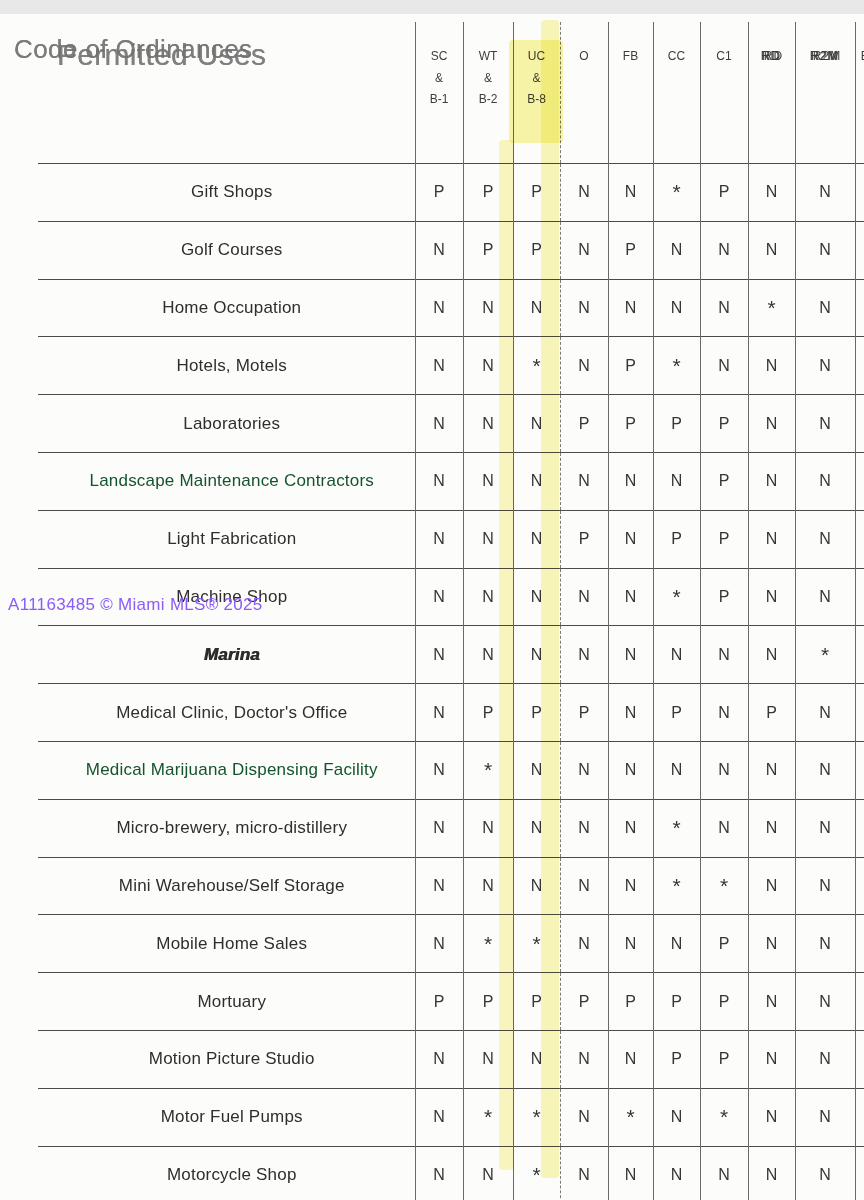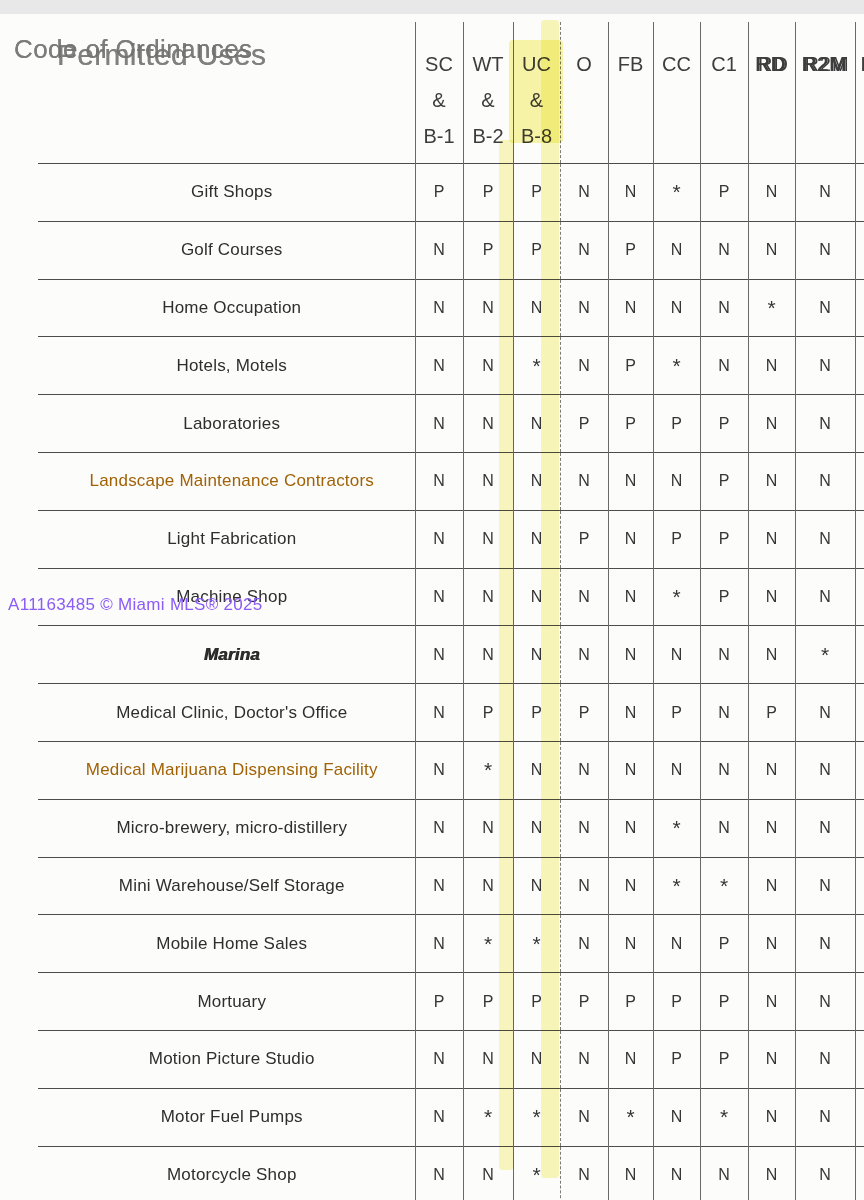--- a/index.html
+++ b/index.html
@@ -18,33 +18,33 @@
     letter-spacing:.3px;white-space:nowrap;z-index:6;
   }
   
   table{
     position:absolute;left:38px;top:8px;width:826px;
     border-collapse:collapse;table-layout:fixed;
   }
   th,td{padding:0;font-weight:normal;overflow:visible;}
   thead th{
     vertical-align:top;padding-top:24px;height:117px;
-    font-size:20px;line-height:1.8;color:#3d3d3d;
+    font-size:12px;line-height:1.8;color:#3d3d3d;
   }
   thead th.use-h{border:none;}
   .zone-h,.zone{border-left:1.4px solid #696969;}
   .dashleft{border-left:1.4px dashed #7a7a7a !important;}
   tbody td{height:56.8px;border-top:1.7px solid #4c4c4c;font-size:16px;color:#363636;vertical-align:middle;}
   tbody td.use{text-align:center;padding-left:11px;font-size:17px;color:#2e2e2e;letter-spacing:.2px;}
   tbody td.zone{text-align:center;}
   tbody tr:last-child td{border-bottom:1.7px solid #4c4c4c;}
   
   tbody tr:nth-child(9)  td.use{font-weight:bold;text-shadow:.7px 0 0 #1e1e1e;font-style:italic;}
   tbody tr:nth-child(6)  td.use,
-  tbody tr:nth-child(11) td.use{color:#a16207;}
+  tbody tr:nth-child(11) td.use{color:#14532d;}
   
   .garbled div{text-shadow:2px 0 0 currentColor,-1px .4px 0 currentColor;letter-spacing:1px;}
   .partial div{transform:translateX(5px);}
   td.ast{font-size:21px;line-height:0;}
   
   .hl{position:absolute;pointer-events:none;mix-blend-mode:multiply;z-index:5;border-radius:4px;}
   #hl-header{left:509px;top:26px;width:54px;height:103px;background:rgba(246,241,120,.62);}
   #hl-left  {left:499px;top:126px;width:15px;height:1030px;background:rgba(246,241,131,.5);}
   #hl-right {left:541px;top:6px;width:18px;height:1158px;background:rgba(246,241,131,.55);}
 </style>

